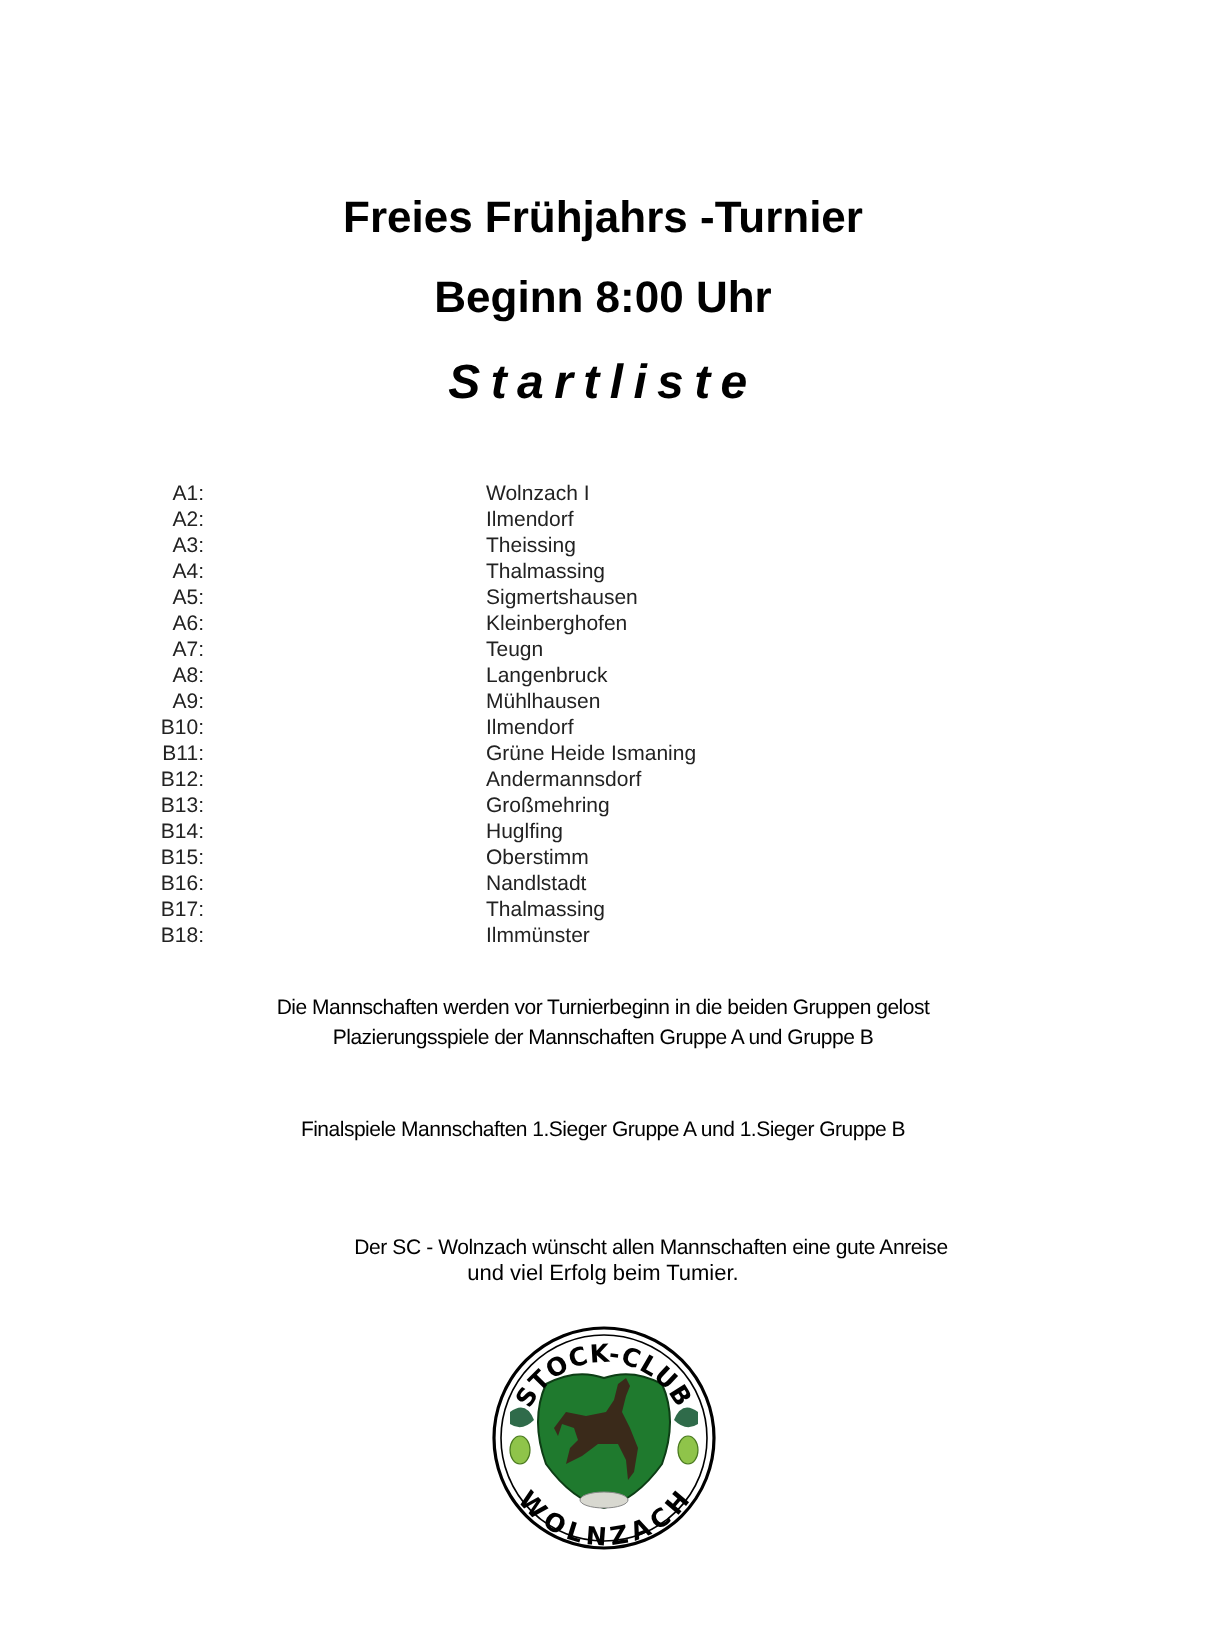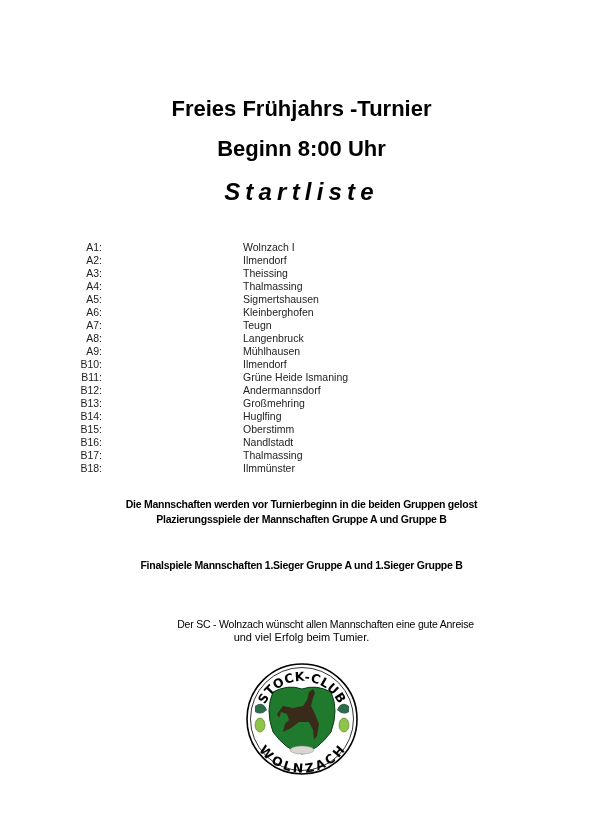--- a/index.html
+++ b/index.html
@@ -11,21 +11,21 @@
     .title { top: 60px; font-size: 17px; font-weight: bold; line-height: 20px; }
     .subtitle { font-size: 22px; font-weight: bold; line-height: 19px; }
     .sub1 { top: 99px; }
     .sub2 { top: 119px; }
     .sub3 { top: 139px; }
     .startliste { top: 180px; font-size: 24px; font-weight: bold; font-style: italic; letter-spacing: 5.2px; line-height: 24px; }
     .list { position: absolute; left: 0; top: 241px; width: 603px; font-family: "Liberation Sans", sans-serif; font-size: 10.5px; }
     .row { position: absolute; left: 0; height: 13px; line-height: 13px; width: 482px; margin-left: 16px; }
     .row .code { position: absolute; right: 396px; text-align: right; color: #222; }
     .row .team { position: absolute; left: 227px; color: #222; }
-    .note { font-size: 10.5px; font-weight: bold; line-height: 15px; font-family: "Liberation Sans", sans-serif; letter-spacing: -0.25px; }
+    .note { font-size: 10.5px; font-weight: normal; line-height: 15px; font-family: "Liberation Sans", sans-serif; letter-spacing: -0.25px; }
     .n1 { top: 497px; }
     .n2 { top: 512px; }
     .n3 { top: 558px; }
     .wish1 { top: 618px; font-size: 10.5px; line-height: 13px; letter-spacing: -0.2px; }
     .wish2 { top: 631px; font-size: 11px; line-height: 13px; }
     .logo { position: absolute; left: 243px; top: 662px; width: 118px; height: 114px; }
   </style>
 </head>
 <body>
 

